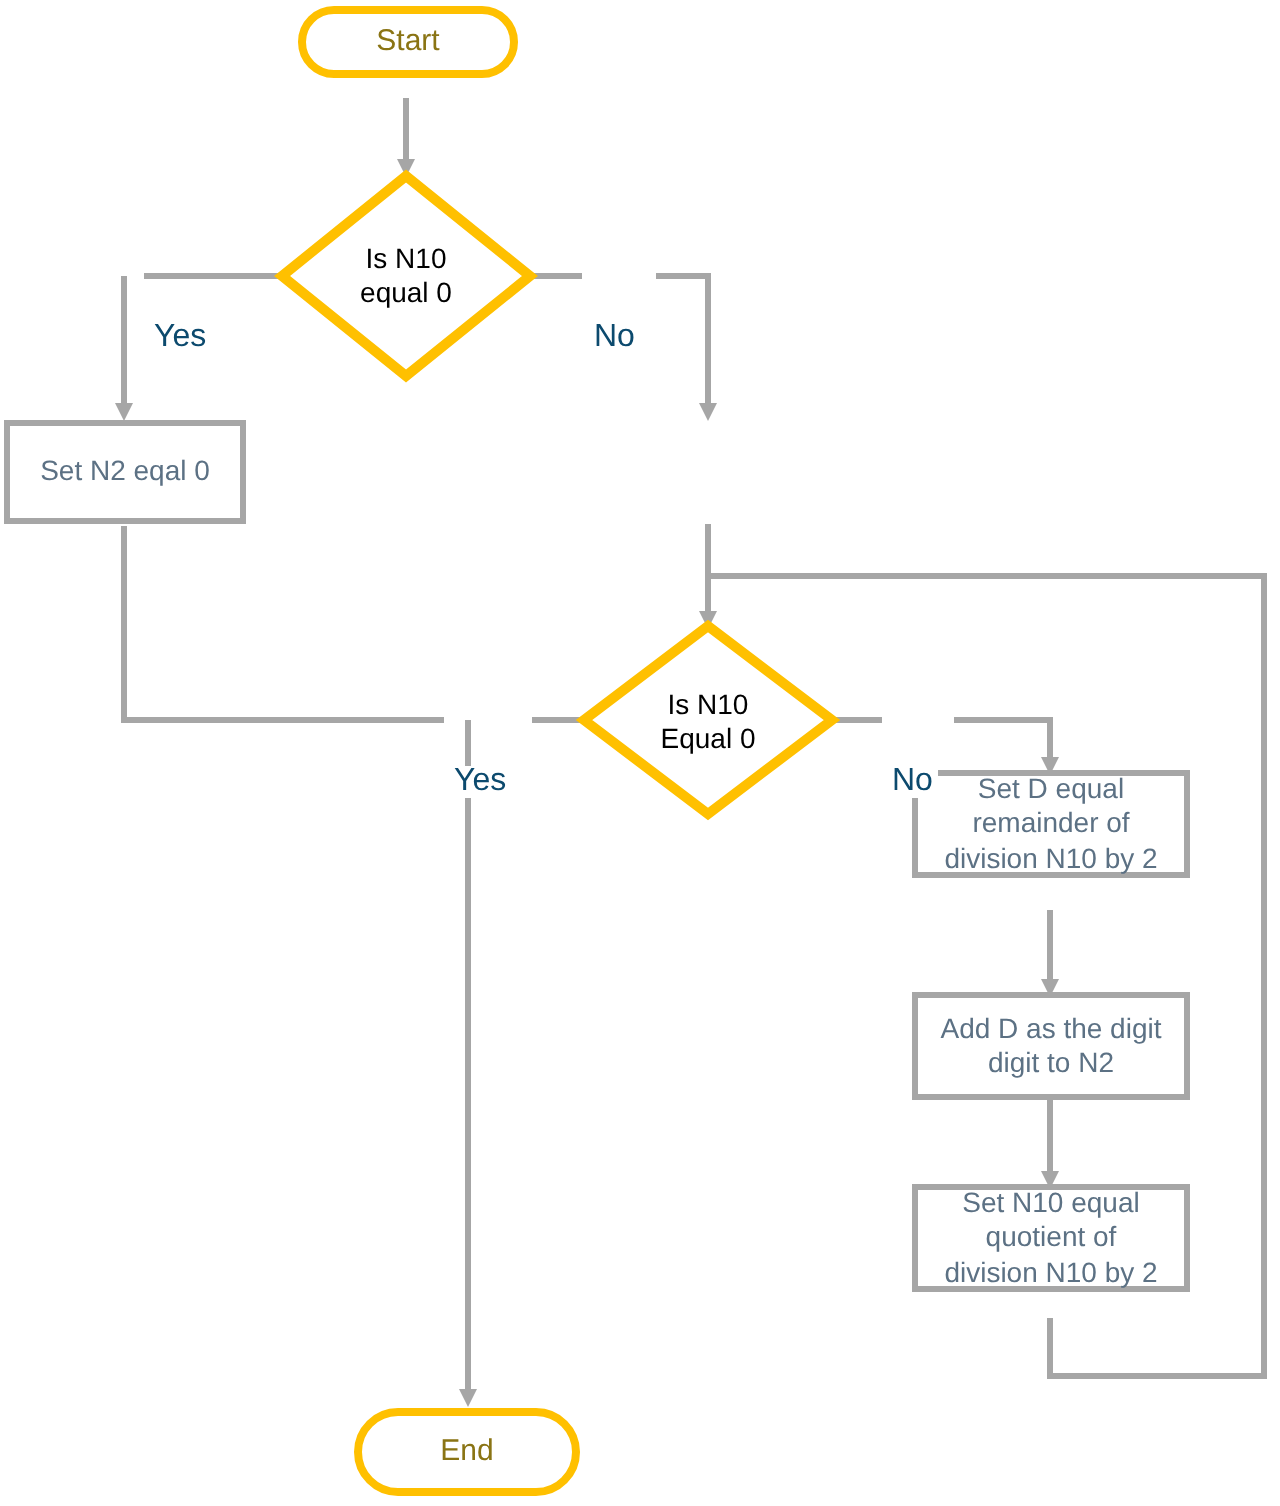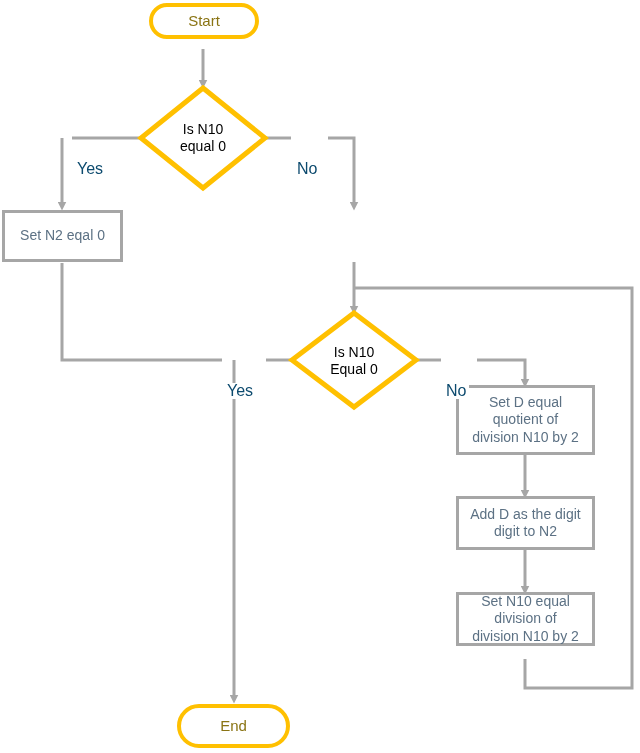--- a/index.html
+++ b/index.html
@@ -133,39 +133,39 @@
   </div>
 
 
   <div class="node decision" style="left:314px; top:333px; width:80px; height:56px;">
     <div class="dtext">
       <div>Is N10</div>
       <div>Equal 0</div>
     </div>
   </div>
 
-  <div class="node process" style="left:456px; top:385px; width:139px; height:70px;">
+  <div class="node process" style="left:456px; top:385px; width:139px; height:54px;">
     <div>
       <div>Set D equal</div>
-      <div>quotient of</div>
+      <div>remainder of</div>
       <div>division N10 by 2</div>
     </div>
   </div>
 
   <div class="node process" style="left:456px; top:496px; width:139px; height:54px;">
     <div>
       <div>Add D as the digit</div>
       <div>digit to N2</div>
     </div>
   </div>
 
   <div class="node process" style="left:456px; top:592px; width:139px; height:54px;">
     <div>
       <div>Set N10 equal</div>
-      <div>division of</div>
+      <div>quotient of</div>
       <div>division N10 by 2</div>
     </div>
   </div>
 
   <div class="node terminator" style="left:177px; top:704px; width:113px; height:44px;">
     <span>End</span>
   </div>
 
   <div class="edge-label" style="left:74px; top:129px;">Yes</div>
 

